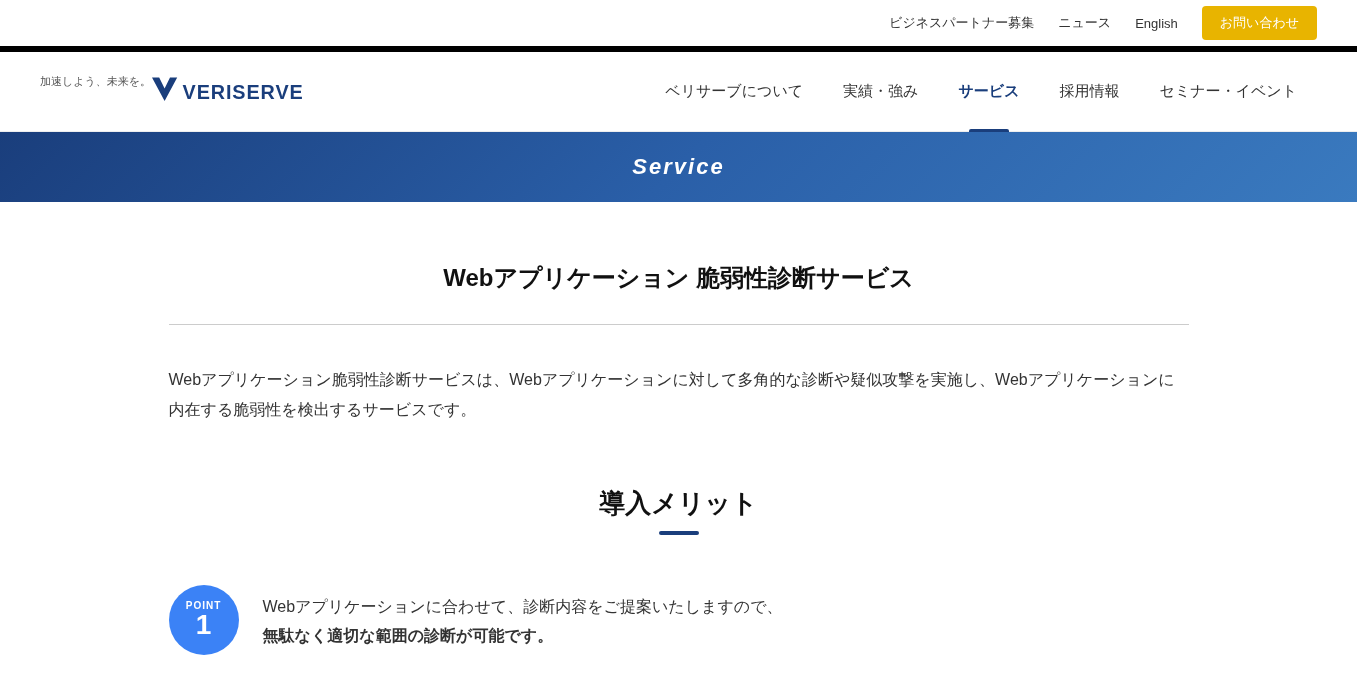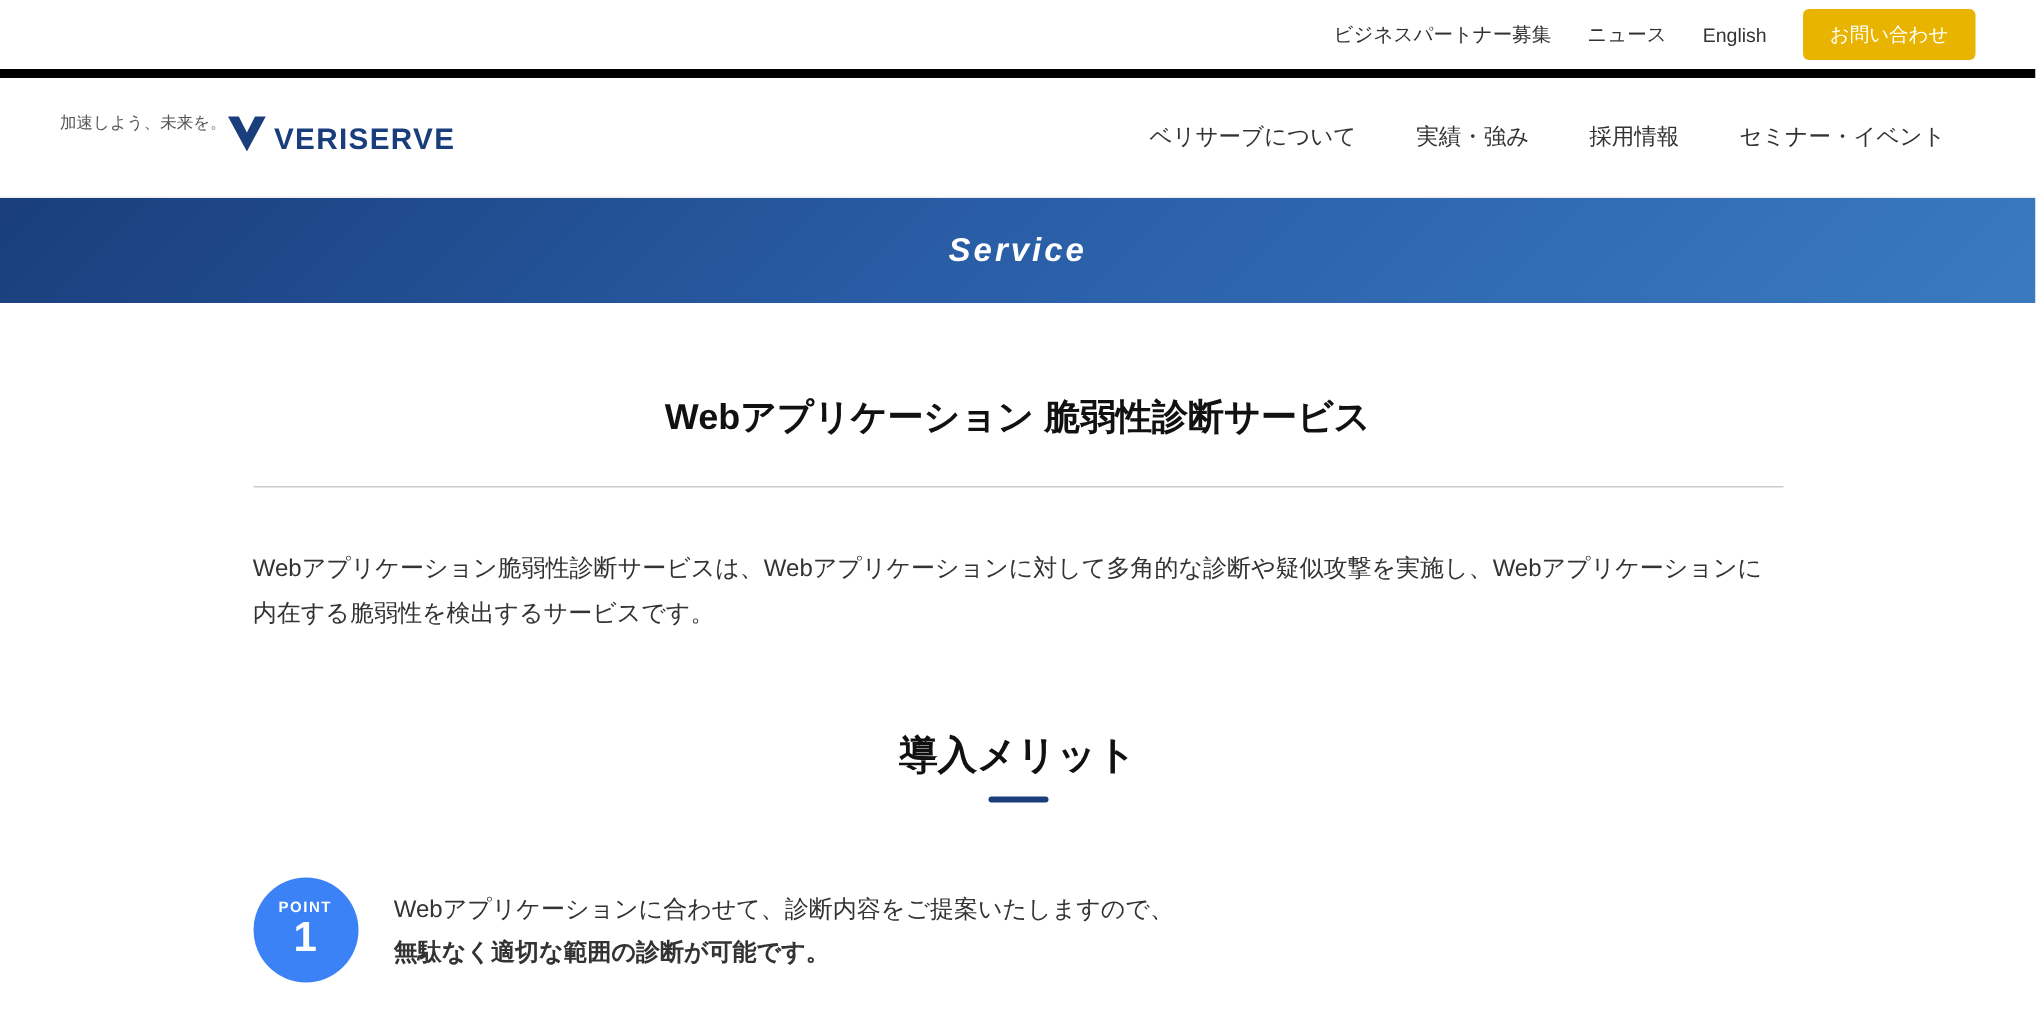--- a/index.html
+++ b/index.html
@@ -247,20 +247,21 @@
         </g>
 
         <text x="34" y="28" font-family="Arial, sans-serif" font-size="22" font-weight="bold" fill="#1a3e7c" letter-spacing="1">VERISERVE</text>
       </svg>
     </div>
   </div>
 
   <nav class="nav">
     <a class="nav-item">ベリサーブについて</a>
     <a class="nav-item">実績・強み</a>
+    <a class="nav-item active">サービス</a>
     <a class="nav-item">採用情報</a>
     <a class="nav-item">セミナー・イベント</a>
   </nav>
 </header>
 
 <div class="hero-banner">
   <span class="hero-banner-text">Service</span>
 </div>
 
 <main class="main-content">

